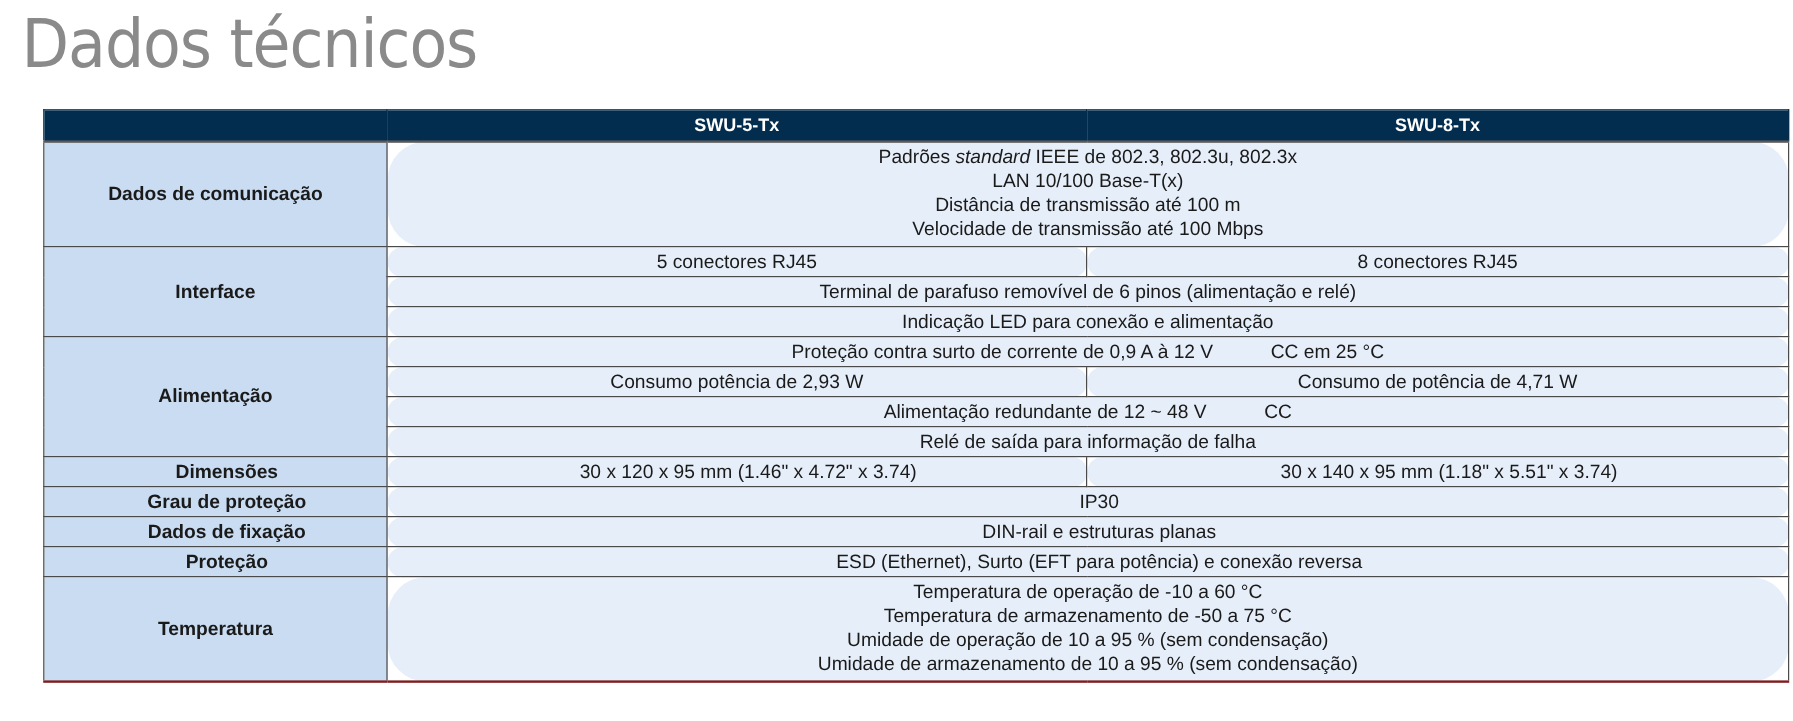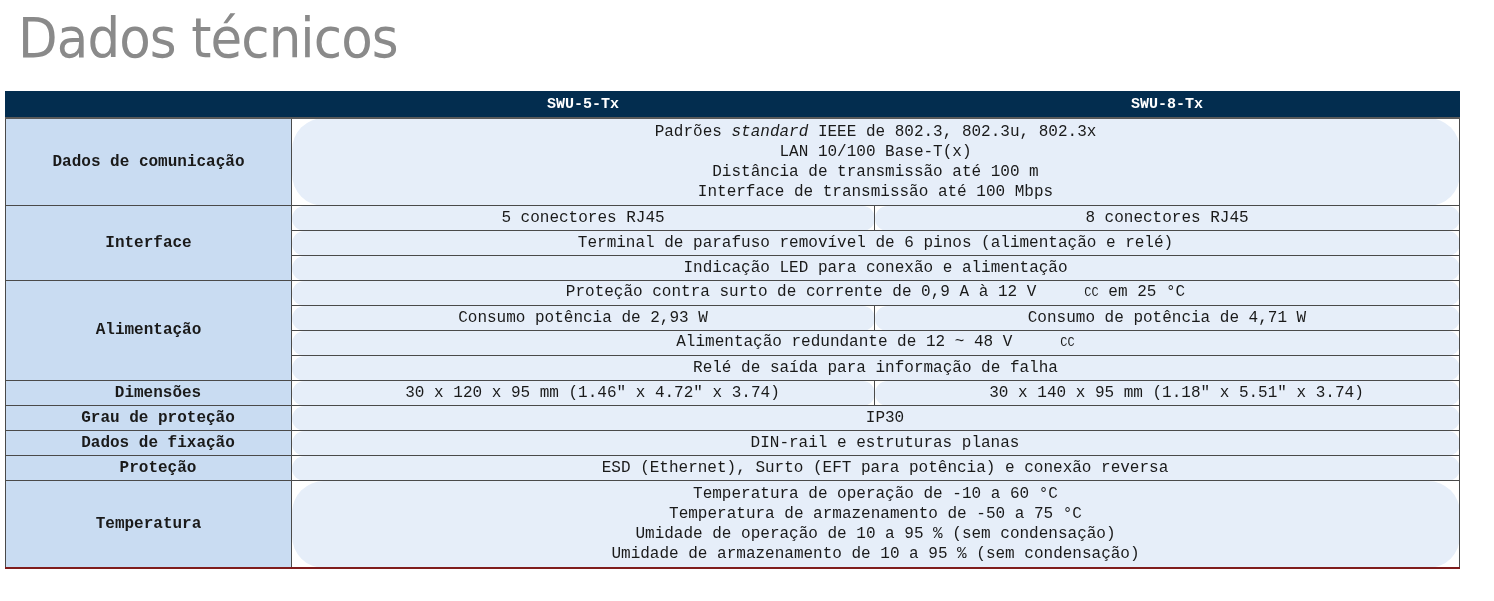--- a/index.html
+++ b/index.html
@@ -1,35 +1,35 @@
 <!DOCTYPE html>
 <html><head>
 <meta charset="utf-8">
 <style>
   html, body { margin:0; padding:0; background:#ffffff; }
   body { width:1494px; height:601px; position:relative; overflow:hidden;
          font-family:"Liberation Sans", sans-serif; }
   .title { position:absolute; left:18px; top:6px; font-size:56px; font-weight:300;
            color:#8a8a8a; letter-spacing:-1px; line-height:64px;
            font-family:"DejaVu Sans", sans-serif; font-weight:normal; transform:scaleX(0.92); transform-origin:left top; }
-  table.spec { position:absolute; left:5px; top:91px; width:1454px;
+  table.spec { position:absolute; left:36px; top:91px; width:1454px;
                border-collapse:collapse; table-layout:fixed;
-               font-size:16px; color:#1a1a1a;font-family:Liberation Mono, monospace; }
+               font-size:16px; color:#1a1a1a; }
   table.spec td, table.spec th { border:1px solid #4a4a4a; padding:0; text-align:center;
                vertical-align:middle; line-height:19px; }
   table.spec thead th { background:#032d4f; color:#ffffff; font-weight:bold; height:25px;
                border-color:#032d4f; border-bottom:2px solid #5a5a5a; font-size:15px; }
   table.spec thead th + th { border-left:1px solid #5a6a80; }
   td.label { background:#c9dcf2; font-weight:bold; font-size:16px;margin-top:40px; }
   td.val { background:#e6eef9;border-radius:32px; }
   tr.single td { height:24px;padding-left:19px; }
   tr.sub td.val { height:24px; }
   .multi { padding:3px 0 !important; }
   .multi div { line-height:20px; }
-  .sub-vcc { font-size:12px;padding-left:48px; }
+  .sub-vcc { font-size:16px;padding-left:48px; }
   em { font-style:italic; }
   table.spec tbody tr:last-child td { border-bottom:2px solid #7f1d1d; }
 </style>
 </head>
 <body>
 
 <div class="title">Dados técnicos</div>
 
 <table class="spec">
   <colgroup>
@@ -45,21 +45,21 @@
     </tr>
   </thead>
   <tbody>
 
     <tr>
       <td class="label" style="height:85px">Dados de comunicação</td>
       <td class="val multi" colspan="2">
         <div><span>Padrões </span><em>standard</em><span> IEEE de 802.3, 802.3u, 802.3x</span></div>
         <div>LAN 10/100 Base-T(x)</div>
         <div>Distância de transmissão até 100 m</div>
-        <div>Interface de transmissão até 100 Mbps</div>
+        <div>Velocidade de transmissão até 100 Mbps</div>
       </td>
     </tr>
 
     <tr class="sub">
       <td class="label" rowspan="3">Interface</td>
       <td class="val">5 conectores RJ45</td>
       <td class="val">8 conectores RJ45</td>
     </tr>
     <tr class="sub">
       <td class="val" colspan="2">Terminal de parafuso removível de 6 pinos (alimentação e relé)</td>

